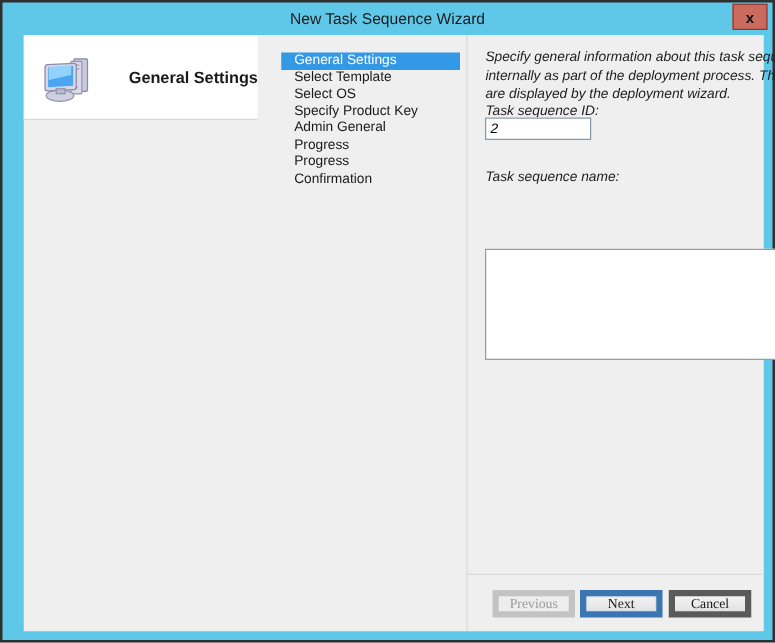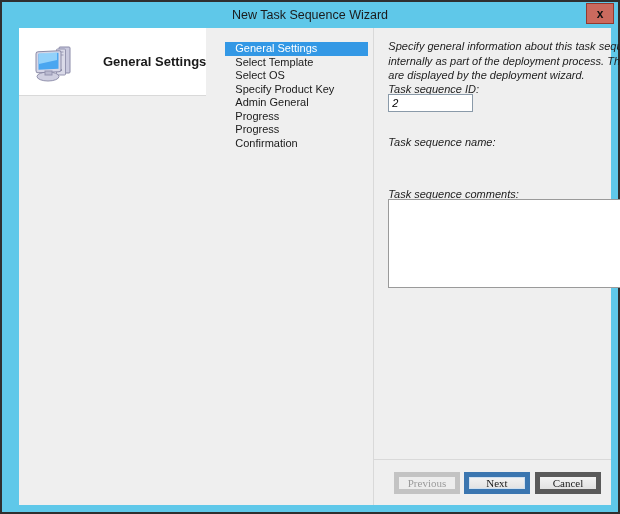--- a/index.html
+++ b/index.html
@@ -136,21 +136,20 @@
 
       <div class="right-col">
         <div class="main">
           <div class="desc">Specify general information about this task sequence.  The task sequence ID is used internally as part of the deployment process.  The task sequence name and comments are displayed by the deployment wizard.</div>
 
           <div class="field-label lbl-id">Task sequence ID:</div>
           <div class="textbox tb-id"><span>2</span></div>
 
           <div class="field-label lbl-name">Task sequence name:</div>
 
-          <div class="field-label lbl-comments">Task sequence comments:</div>
           <div class="comments-box"><span></span></div>
         </div>
 
         <div class="footer">
           <button class="btn btn-previous" disabled="">Previous</button>
           <button class="btn btn-next">Next</button>
           <button class="btn btn-cancel">Cancel</button>
         </div>
       </div>
 

